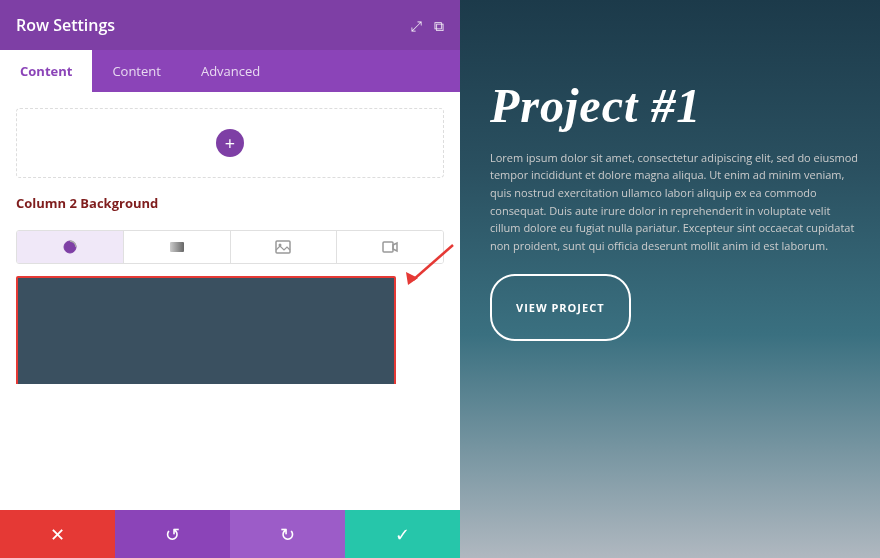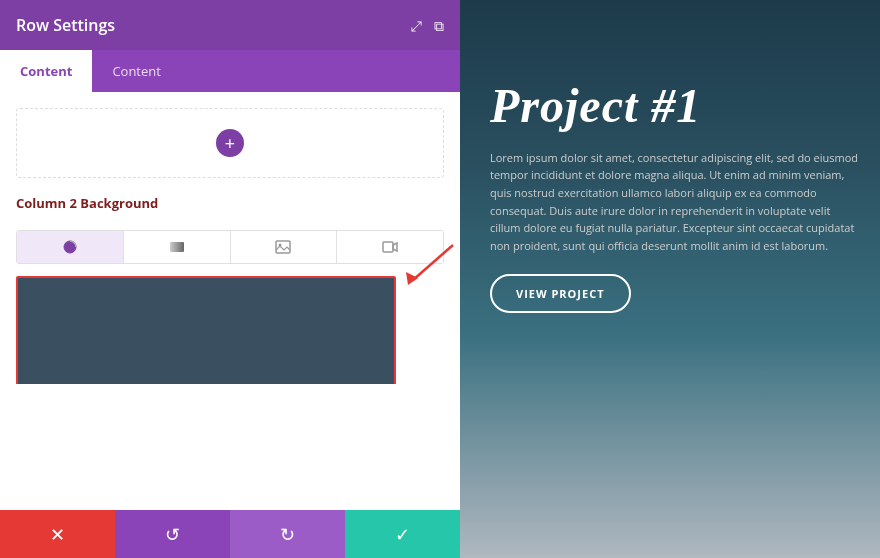--- a/index.html
+++ b/index.html
@@ -50,21 +50,21 @@
       font-size: 11px;
       color: #ccc;
       line-height: 1.6;
       margin-bottom: 20px;
     }
 
     .view-project-btn {
       display: inline-block;
       border: 2px solid #ffffff;
       border-radius: 25px;
-      padding: 10px 24px;
+      padding: 24px 24px;
       color: #ffffff;
       font-size: 11px;
       font-weight: 700;
       letter-spacing: 1px;
       text-transform: uppercase;
       background: transparent;
       cursor: pointer;
     }
 
     
@@ -288,20 +288,21 @@
     <span class="panel-title">Row Settings</span>
     <div class="panel-header-icons">
       <span class="panel-header-icon">⤢</span>
       <span class="panel-header-icon">⧉</span>
     </div>
   </div>
 
   <div class="panel-tabs">
     <div class="panel-tab active">Content</div>
     <div class="panel-tab">Content</div>
+    <div class="panel-tab">Advanced</div>
   </div>
 
   <div class="panel-body">
 
     <div class="plus-area">
       <div class="plus-btn">+</div>
     </div>
 
     <div class="section-label">Column 2 Background</div>
 

